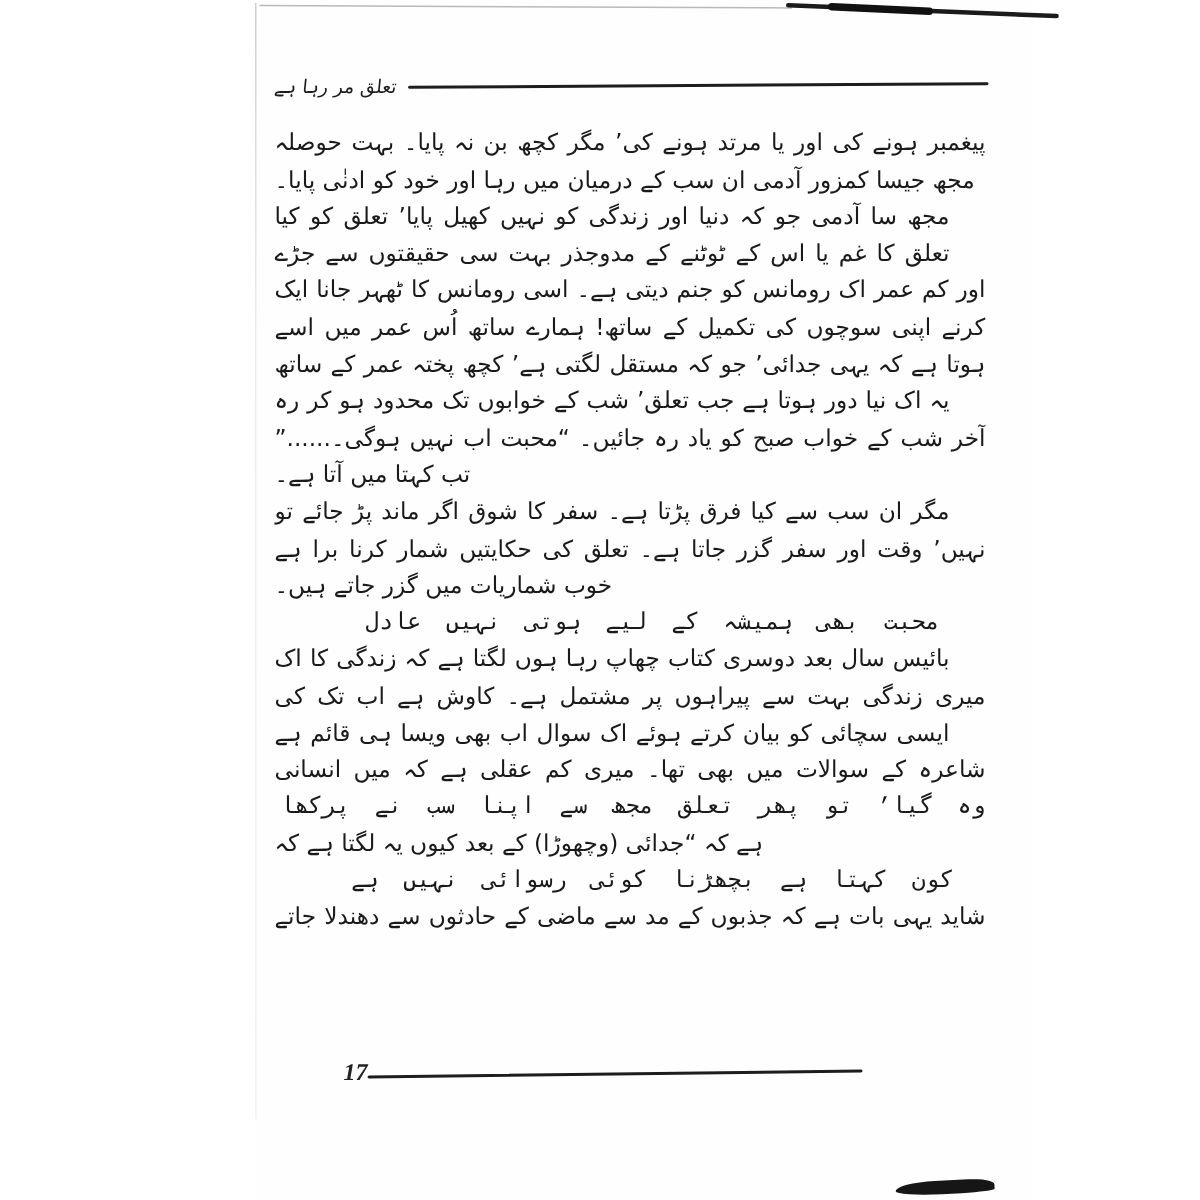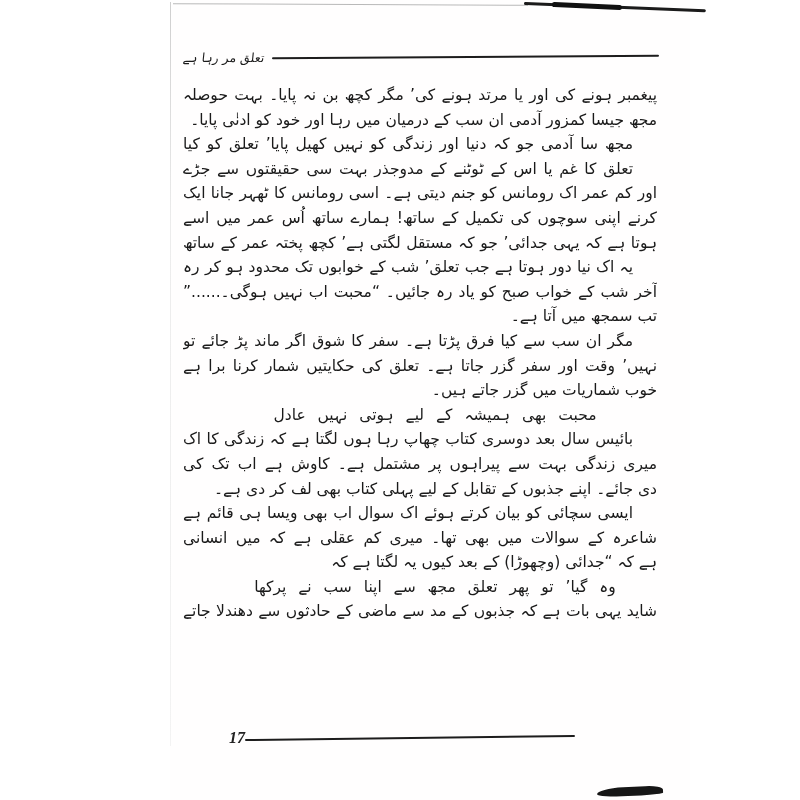--- a/index.html
+++ b/index.html
@@ -50,30 +50,31 @@
     flex:1;height:2px;margin-left:8px;
     background:#1d1d1d;border-radius:2px;
     transform:rotate(-0.35deg);
   }
   
   .body-text{
     position:absolute;left:183px;top:83px;width:474px;
     direction:rtl;font-size:15.5px;line-height:24.6px;
     color:#1a1a1a;
   }
-  .l{white-space:nowrap;text-align:right;}
+  .l{white-space:nowrap;text-align:left;}
   .j{white-space:normal;text-align:justify;text-align-last:justify;overflow:hidden;max-height:24.6px;}
   .in{padding-right:24px;}
   .verse{
     white-space:nowrap;text-align:center;word-spacing:7px;
     padding-left:30px;
+    font-family:Liberation Mono, monospace;
   }
   
   .footer{
-    position:absolute;left:183px;top:727px;width:440px;height:22px;
+    position:absolute;left:183px;top:705px;width:440px;height:22px;
     display:flex;align-items:center;
   }
   .footer-number{
     font-family:"Liberation Serif","DejaVu Serif",serif;
     font-style:italic;font-weight:600;font-size:16px;
     margin-left:14px;padding-left:32px;color:#222;
   }
   .footer-rule{
     flex:1;height:2px;background:#1d1d1d;border-radius:2px;
     transform:rotate(-0.7deg);margin-right:48px;
@@ -96,31 +97,31 @@
 <div class="body-text">
   <div class="l j">پیغمبر ہونے کی اور یا مرتد ہونے کی’ مگر کچھ بن نہ پایا۔ بہت حوصلہ چاہیے مرتد’ پیغمبر یا ایمان والے کے لیے۔</div>
   <div class="l">مجھ جیسا کمزور آدمی ان سب کے درمیان میں رہا اور خود کو ادنٰی پایا۔</div>
   <div class="l j in">مجھ سا آدمی جو کہ دنیا اور زندگی کو نہیں کھیل پایا’ تعلق کو کیا سمجھتا؟ سو زندگی میں تعلق کے زمرے میں</div>
   <div class="l j in">تعلق کا غم یا اس کے ٹوٹنے کے مدوجذر بہت سی حقیقتوں سے جڑے ہوتے ہیں۔ عارضی جدائی کا غم</div>
   <div class="l j">اور کم عمر اک رومانس کو جنم دیتی ہے۔ اسی رومانس کا ٹھہر جانا ایک پیغمبر کو جنم دے سکتا ہے جو کہ اپنی زندگی کو تمام</div>
   <div class="l j">کرنے اپنی سوچوں کی تکمیل کے ساتھ! ہمارے ساتھ اُس عمر میں اسے لوگوں نے خودکشی بھی کی۔ پھر ایسا بھی</div>
   <div class="l j">ہوتا ہے کہ یہی جدائی’ جو کہ مستقل لگتی ہے’ کچھ پختہ عمر کے ساتھ مل کر جذبوں کو نئی سوچ دیتی ہے۔ اس قوس قزح</div>
   <div class="l j in">یہ اک نیا دور ہوتا ہے جب تعلق’ شب کے خوابوں تک محدود ہو کر رہ جاتا ہے اور وہ بھی جب کبھی</div>
   <div class="l j">آخر شب کے خواب صبح کو یاد رہ جائیں۔ “محبت اب نہیں ہوگی۔......” منیر نیازی صاحب کی اس نظم کا مطلب</div>
-  <div class="l">تب سمجھ میں آتا ہے۔</div>
+  <div class="l">تب کہتا میں آتا ہے۔</div>
   <div class="l j in">مگر ان سب سے کیا فرق پڑتا ہے۔ سفر کا شوق اگر ماند پڑ جائے تو بھی قدم شمار کرنے میں کوئی حرج</div>
   <div class="l j">نہیں’ وقت اور سفر گزر جاتا ہے۔ تعلق کی حکایتیں شمار کرنا برا ہے مگر اک اچھا رخ یہ ہے کہ بھرم کے معاملات</div>
   <div class="l">خوب شماریات میں گزر جاتے ہیں۔</div>
   <div class="l verse">محبت بھی ہمیشہ کے لیے ہوتی نہیں عادل</div>
   <div class="l j in">بائیس سال بعد دوسری کتاب چھاپ رہا ہوں لگتا ہے کہ زندگی کا اک اور باب مکمل ہوہی گیا ہے۔</div>
   <div class="l j">میری زندگی بہت سے پیراہوں پر مشتمل ہے۔ کاوش ہے اب تک کی سچائی لکھ بھی دی جائے اور سب کو بتا بھی</div>
-  <div class="l">دی جائے۔ اپنے جذبوں کے تقابل کے لیے پہلی کتاب بھی لف کر دی ہے۔</div>
   <div class="l j in">ایسی سچائی کو بیان کرتے ہوئے اک سوال اب بھی ویسا ہی قائم ہے جیسا کہ پروین شاکر جیسی اچھی</div>
   <div class="l j">شاعرہ کے سوالات میں بھی تھا۔ میری کم عقلی ہے کہ میں انسانی اجناس کے تضاد کو مناسب نہ رکھ سکا۔ مگر بات یہ</div>
+  <div class="l verse">وہ گیا’ تو پھر تعلق مجھ سے اپنا سب نے پرکھا</div>
   <div class="l">ہے کہ “جدائی (وچھوڑا) کے بعد کیوں یہ لگتا ہے کہ</div>
-  <div class="l verse">وہ گیا’ تو پھر تعلق مجھ سے اپنا سب نے پرکھا</div>
+  <div class="l verse">کون کہتا ہے بچھڑنا کوئی رسوائی نہیں ہے</div>
   <div class="l j">شاید یہی بات ہے کہ جذبوں کے مد سے ماضی کے حادثوں سے دھندلا جاتے ہیں۔ تعلق کی حیرانی</div>
 </div>
 
 <div class="footer">
   <span class="footer-number">17</span>
   <div class="footer-rule"></div>
 </div>
 
 </body></html>

